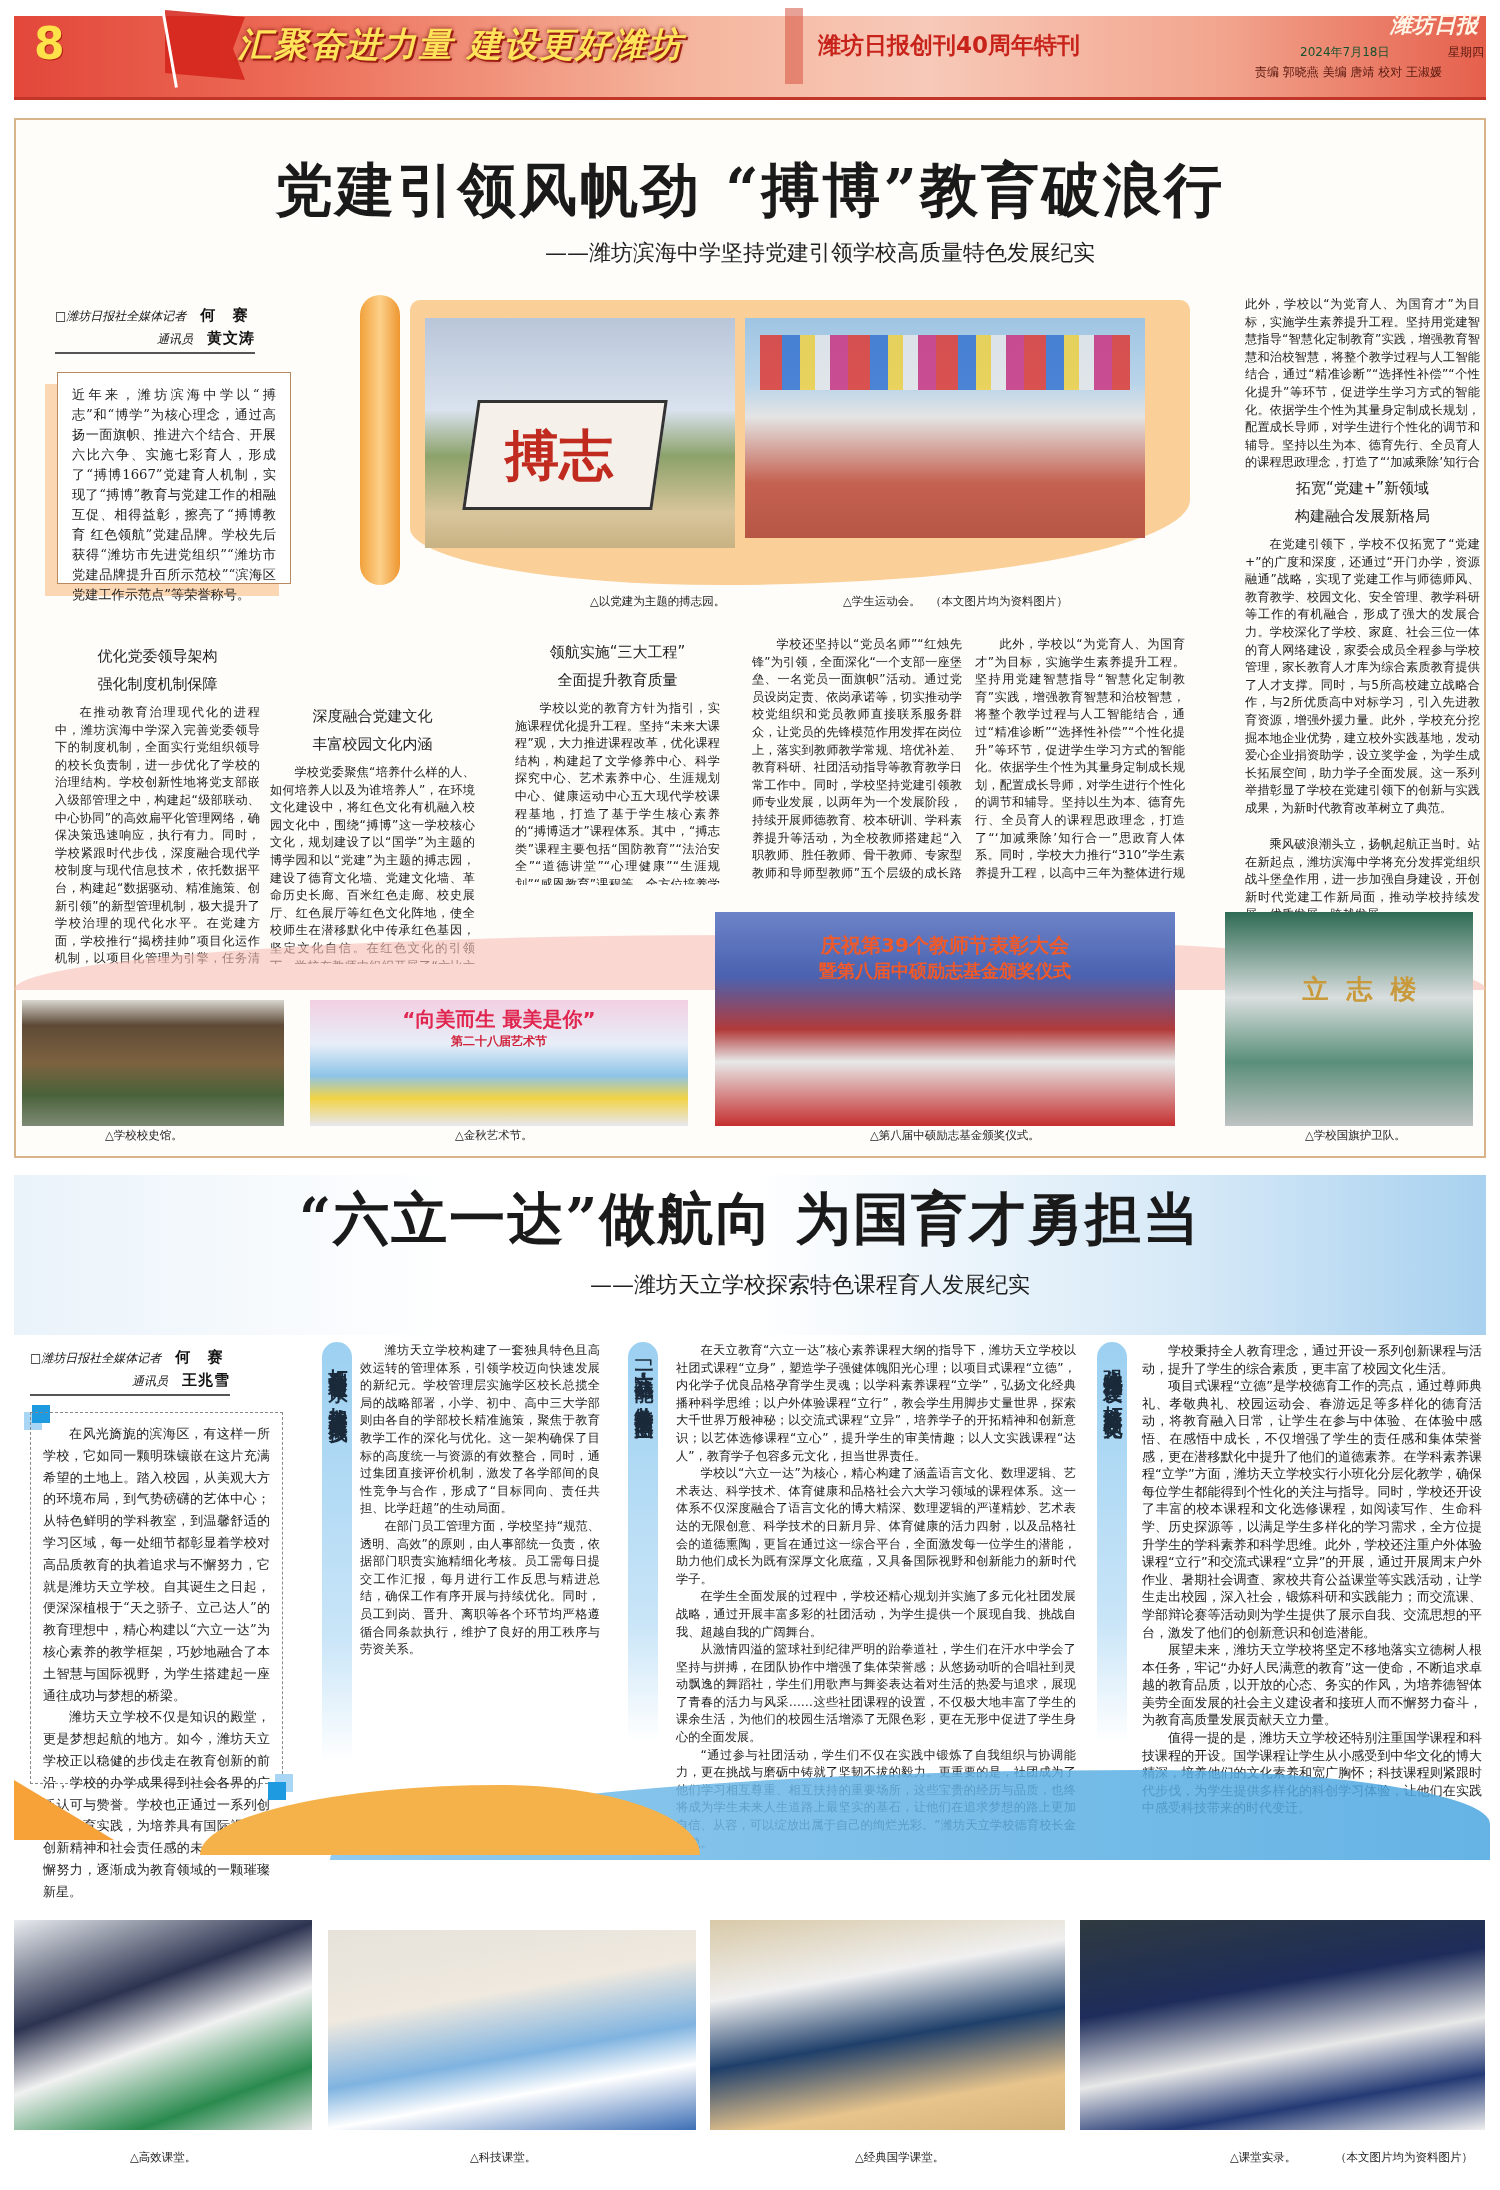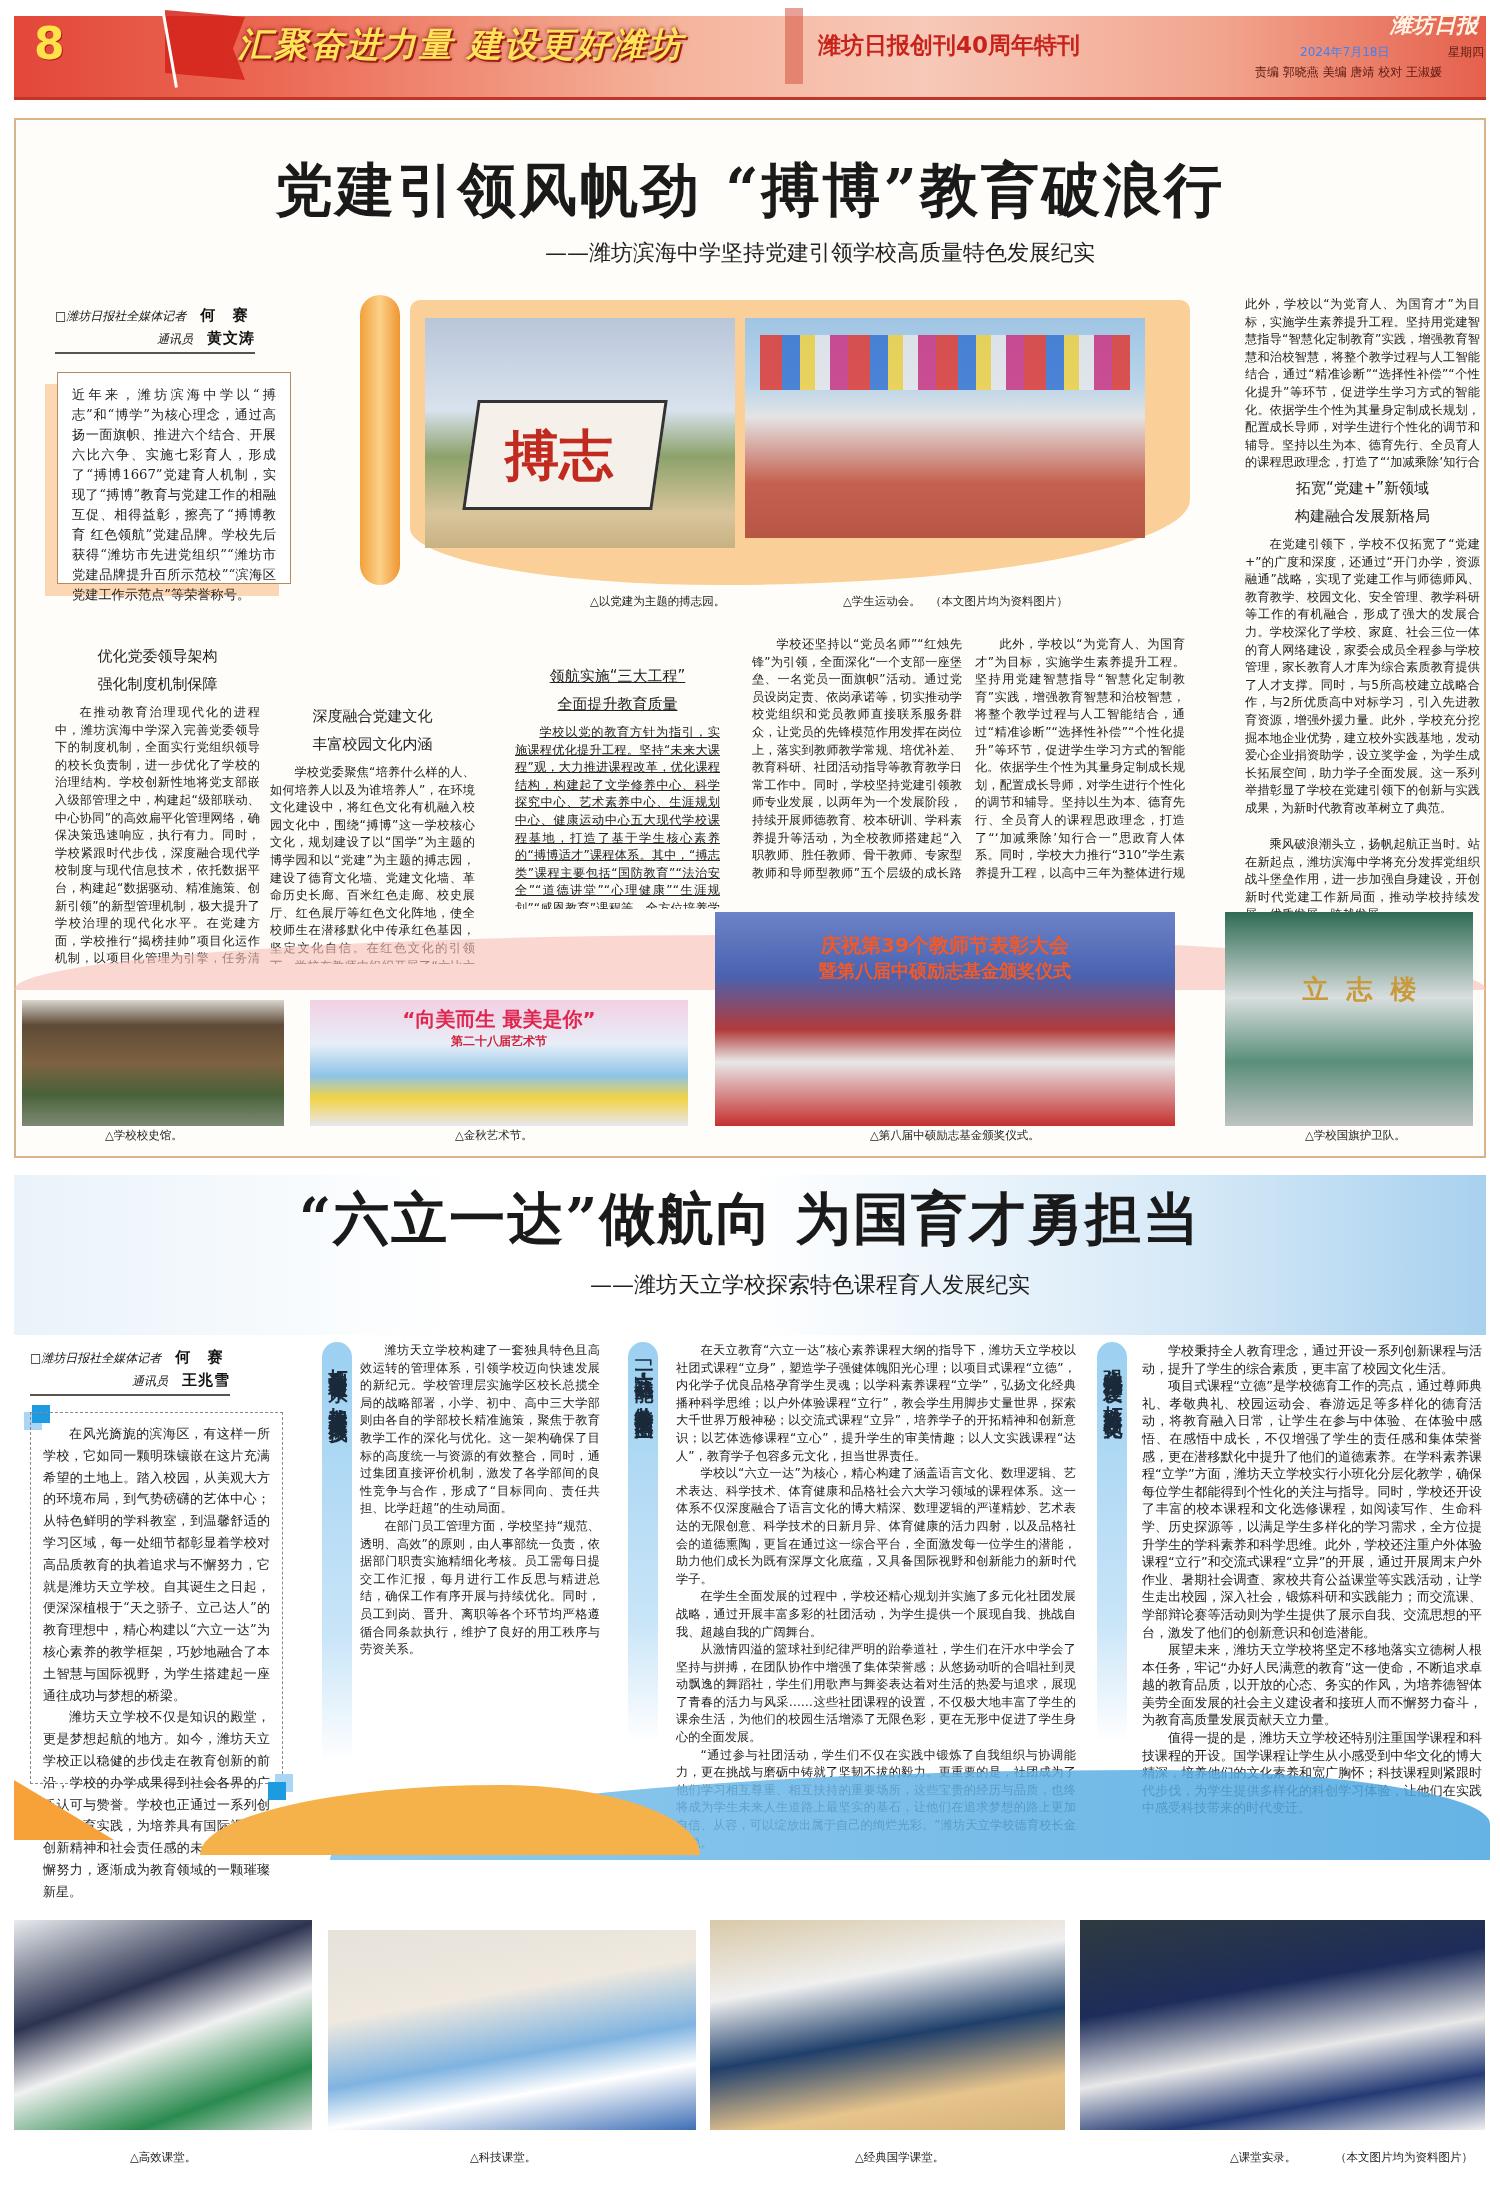--- a/index.html
+++ b/index.html
@@ -15,21 +15,21 @@
     font-family: "DejaVu Sans", sans-serif; text-shadow: 1px 1px 0 #b01e14; }
   .flag { left: 165px; top: 10px; width: 80px; height: 70px; background: #d3221a;
     clip-path: polygon(0 0, 100% 10%, 85% 55%, 100% 100%, 0 90%); opacity: .85; }
   .pole { left: 168px; top: 8px; width: 3px; height: 80px; background: #fff; transform: rotate(-10deg); }
   .slogan { left: 238px; top: 22px; font-size: 34px; font-weight: bold; font-style: italic; color: #ffe35a;
     text-shadow: 2px 2px 0 #9e1d12, 0 0 4px #7a0f08; letter-spacing: 2px; white-space: nowrap; }
   .special { left: 818px; top: 30px; font-size: 23px; font-weight: bold; color: #c8231b; white-space: nowrap; }
   .tower { left: 785px; top: 8px; width: 18px; height: 76px; background: rgba(214,84,66,.55); }
   .logo { left: 1390px; top: 10px; font-size: 22px; font-style: italic; font-weight: bold; color: #fff6e8;
     font-family: "DejaVu Serif", serif; }
-  .date { left: 1300px; top: 44px; font-size: 12px; color: #3b82f6; white-space: nowrap; }
+  .date { left: 1300px; top: 44px; font-size: 12px; color: #14532d; white-space: nowrap; }
   .weekday { left: 1448px; top: 44px; font-size: 12px; color: #5b1a10; }
   .editors { left: 1255px; top: 64px; font-size: 12px; color: #5b1a10; white-space: nowrap; }
 
   
   .sec1 { left: 14px; top: 118px; width: 1472px; height: 1040px; border: 2px solid #d9b48a; background: #fffdf9; }
   .headline { left: 0; width: 1500px; text-align: center; font-family: "DejaVu Serif", serif; font-weight: bold; color: #1a1a1a; }
   .h1a { top: 152px; font-size: 58px; letter-spacing: 3px; }
   .sub1 { top: 238px; font-size: 22px; color: #222; padding-left: 140px; }
   .byline { font-size: 13px; color: #111; }
   .byline .role { font-family: "DejaVu Serif", serif; font-style: italic; font-size: 12px; }
@@ -123,21 +123,21 @@
 </div>
 
 <div class="abs col" style="left:270px;top:696px;width:205px;">
   <div class="subhead">
       <div>深度融合党建文化</div>
       <div>丰富校园文化内涵</div>
     </div>
   <p style="height:200px;overflow:hidden;">学校党委聚焦“培养什么样的人、如何培养人以及为谁培养人”，在环境文化建设中，将红色文化有机融入校园文化中，围绕“搏博”这一学校核心文化，规划建设了以“国学”为主题的博学园和以“党建”为主题的搏志园，建设了德育文化墙、党建文化墙、革命历史长廊、百米红色走廊、校史展厅、红色展厅等红色文化阵地，使全校师生在潜移默化中传承红色基因，坚定文化自信。在红色文化的引领下，学校在教师中组织开展了“六比六争勇当先锋”活动，同时，在学生中推行了“七彩育人模式”，引领全体学生红心向党。</p>
 </div>
 
-<div class="abs col" style="left:515px;top:636px;width:205px;text-decoration:underline;">
+<div class="abs col" style="left:515px;top:612px;width:205px;">
   <div class="subhead" style="margin-top:26px;">
       <div>领航实施“三大工程”</div>
       <div>全面提升教育质量</div>
     </div>
   <p style="height:185px;overflow:hidden;">学校以党的教育方针为指引，实施课程优化提升工程。坚持“未来大课程”观，大力推进课程改革，优化课程结构，构建起了文学修养中心、科学探究中心、艺术素养中心、生涯规划中心、健康运动中心五大现代学校课程基地，打造了基于学生核心素养的“搏博适才”课程体系。其中，“搏志类”课程主要包括“国防教育”“法治安全”“道德讲堂”“心理健康”“生涯规划”“感恩教育”课程等，全方位培养学生的意志品质。“博学类”课程则主要分为传统文化、科技创新、艺术素养、实践探究四大类近20门课程，构建起了兼具基础性、融合性与选择性相统一的多元课程体系，以满足拔尖人才培养的需求。</p>
 </div>
 
 <div class="abs col" style="left:752px;top:636px;width:210px;">
   <p style="height:245px;overflow:hidden;">学校还坚持以“党员名师”“红烛先锋”为引领，全面深化“一个支部一座堡垒、一名党员一面旗帜”活动。通过党员设岗定责、依岗承诺等，切实推动学校党组织和党员教师直接联系服务群众，让党员的先锋模范作用发挥在岗位上，落实到教师教学常规、培优补差、教育科研、社团活动指导等教育教学日常工作中。同时，学校坚持党建引领教师专业发展，以两年为一个发展阶段，持续开展师德教育、校本研训、学科素养提升等活动，为全校教师搭建起“入职教师、胜任教师、骨干教师、专家型教师和导师型教师”五个层级的成长路径，引导不同层级教师找准前进方向。多年来，潍坊滨海中学的师资队伍建设再上新台阶，有1人获山东省特级教师称号，5人被评为潍坊市学科育人能手，5人被评为潍坊市学科领军人才，全面打造了一支结构合理、业务精湛的育人团队。</p>
 </div>

